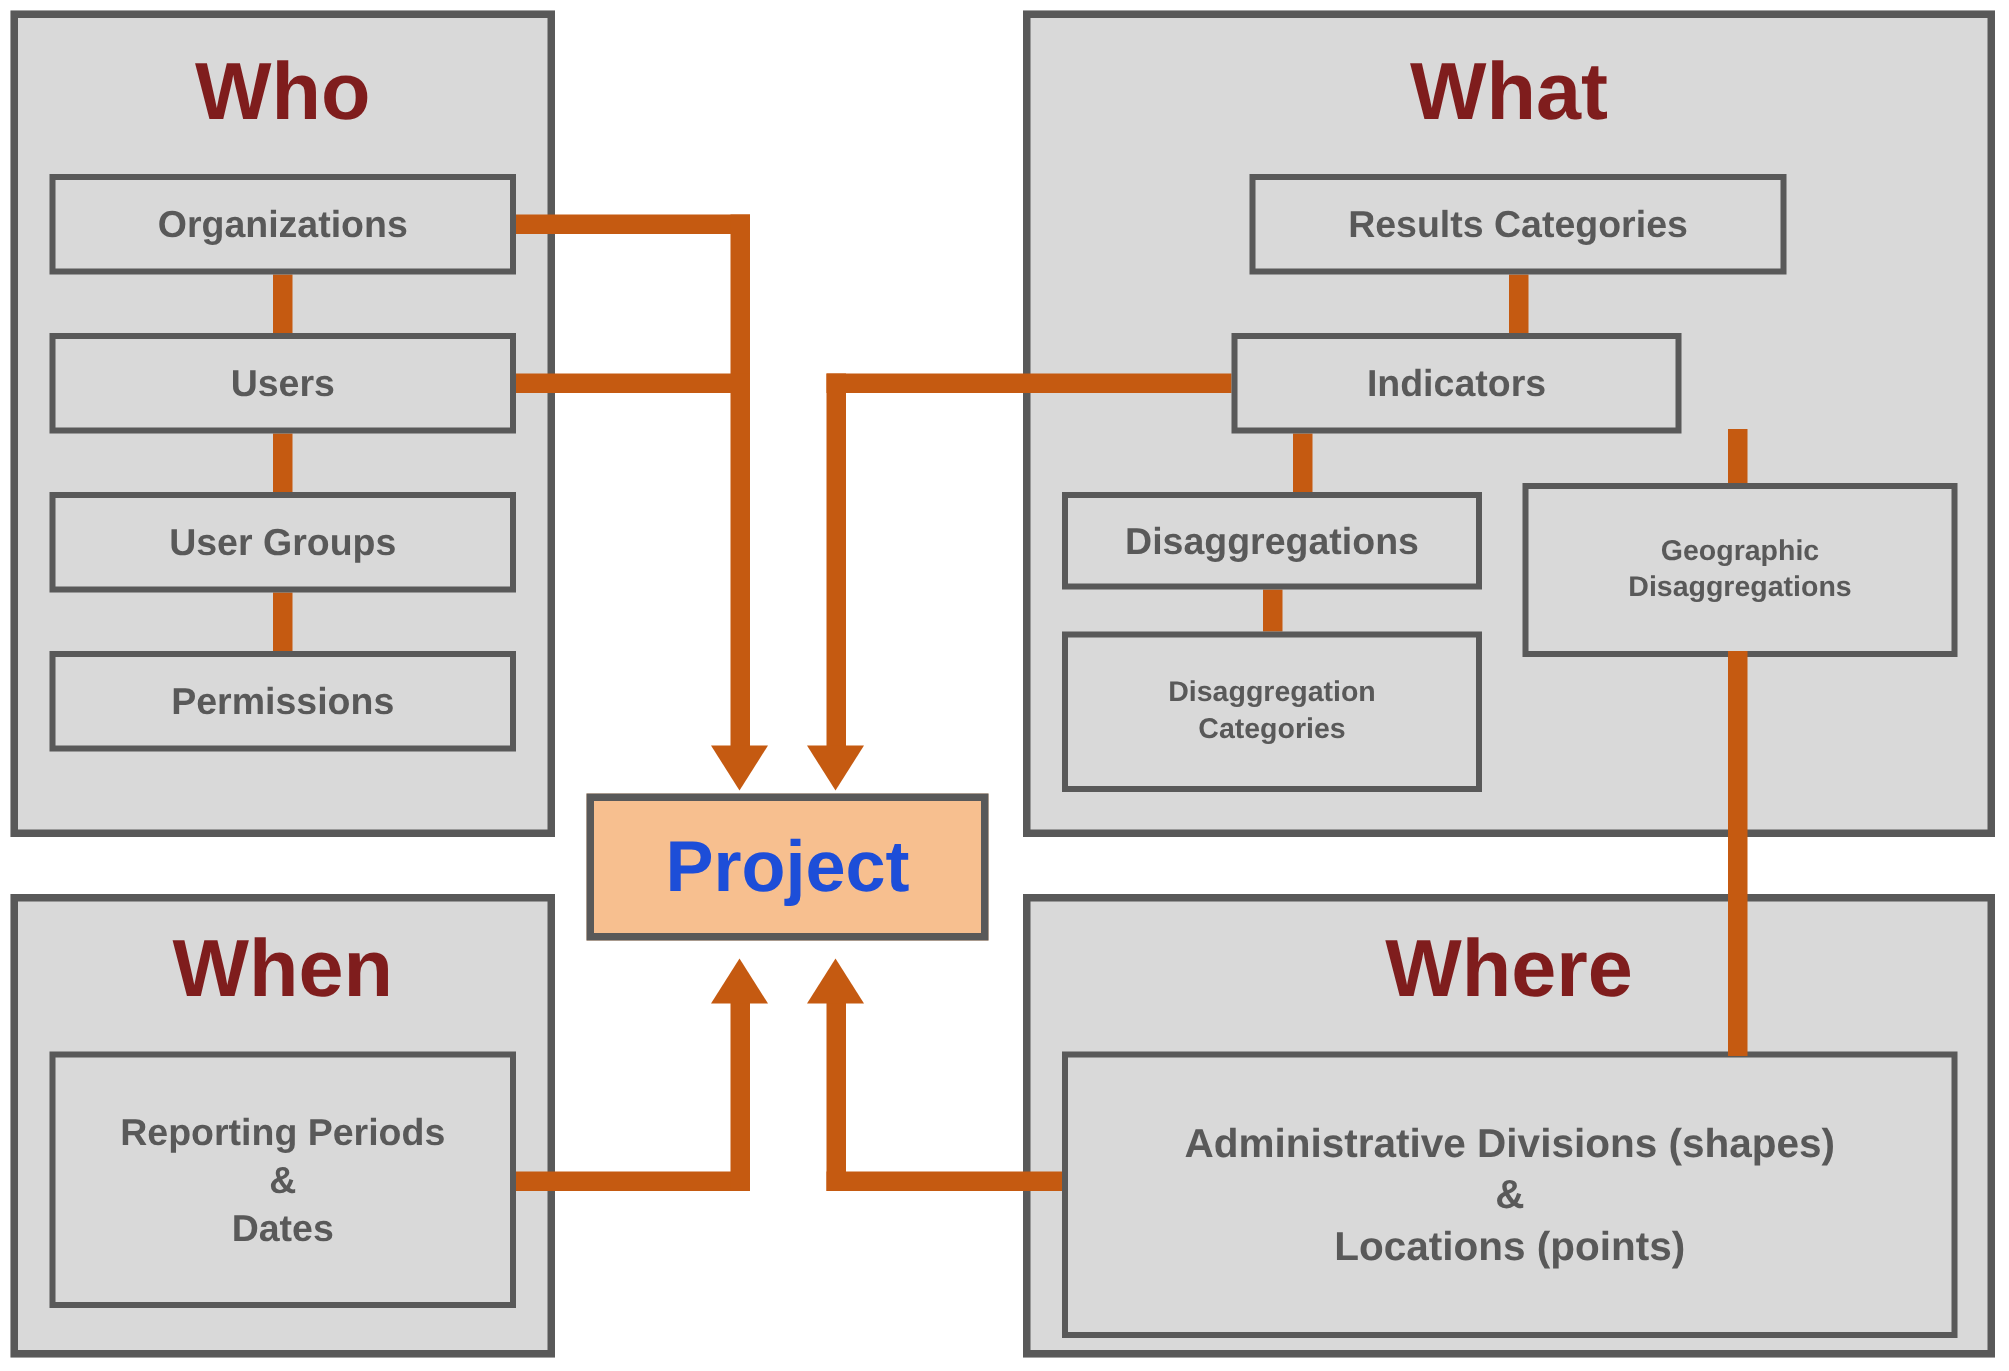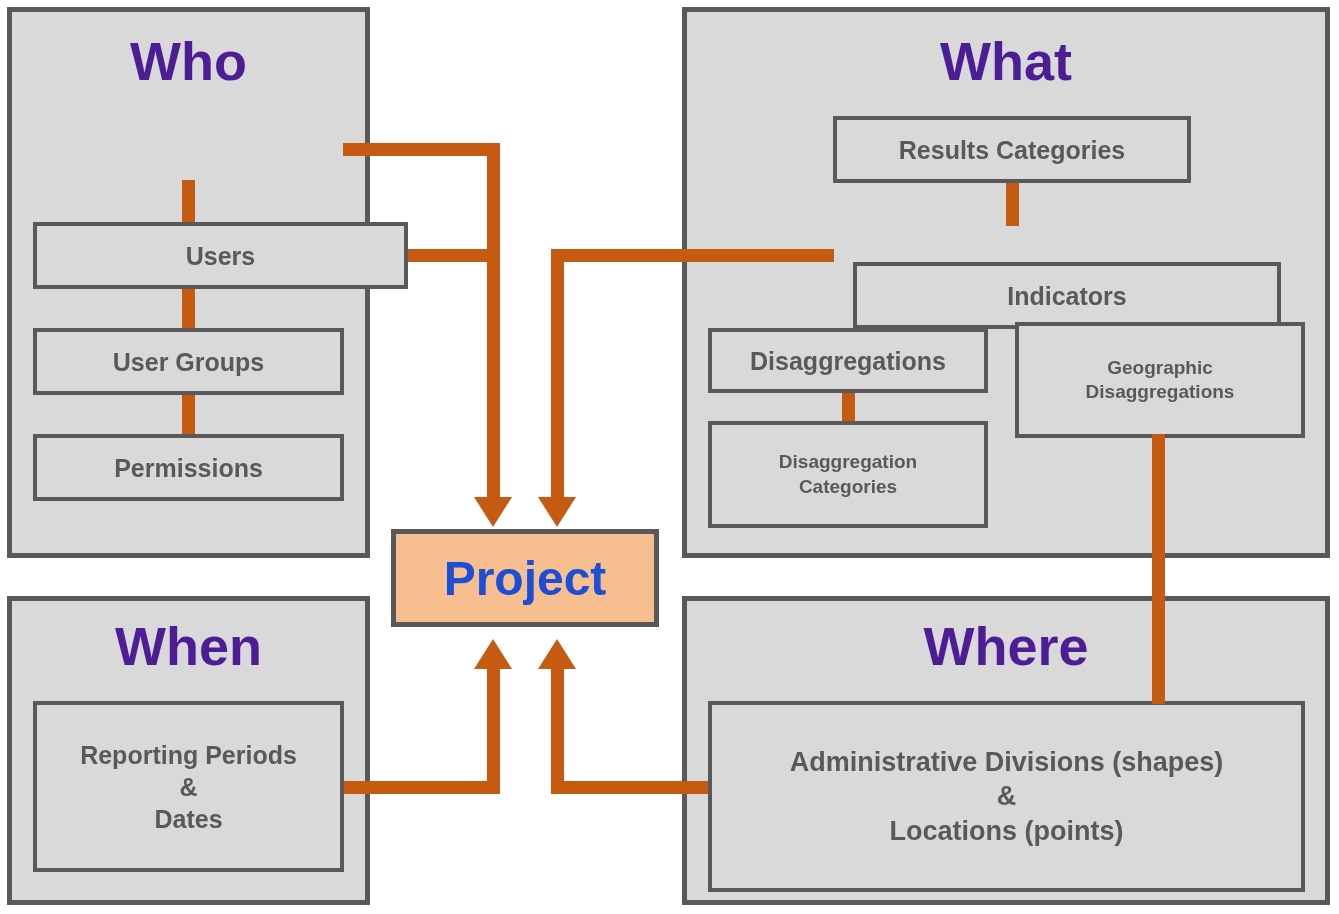--- a/index.html
+++ b/index.html
@@ -26,21 +26,21 @@
     border: 5px solid #595959;
     box-sizing: border-box;
   }
   .panel-title {
     position: absolute;
     left: 0;
     right: 0;
     text-align: center;
     font-size: 54px;
     font-weight: bold;
-    color: #4c1d95;
+    color: #7f1d1d;
     letter-spacing: 0px;
     line-height: 1.0;
     white-space: nowrap;
   }
 
   
   .node {
     position: absolute;
     background: #d9d9d9;
     border: 4px solid #595959;
@@ -99,33 +99,34 @@
   }
 </style>
 </head>
 <body>
 
 <div id="canvas">
 
   <div class="panel" id="panel-who" style="left:7px; top:7px; width:363px; height:551px;">
     <div class="panel-title" style="top:22px;">Who</div>
   </div>
-  <div class="node" style="left:33px; top:222px; width:375px; height:67px;">Users</div>
+  <div class="node" style="left:33px; top:116px; width:311px; height:67px;">Organizations</div>
+  <div class="node" style="left:33px; top:222px; width:311px; height:67px;">Users</div>
   <div class="node" style="left:33px; top:328px; width:311px; height:67px;">User Groups</div>
   <div class="node" style="left:33px; top:434px; width:311px; height:67px;">Permissions</div>
 
   <div class="conn" style="left:182px; top:180px; width:13px; height:46px;"></div>
   <div class="conn" style="left:182px; top:286px; width:13px; height:46px;"></div>
   <div class="conn" style="left:182px; top:392px; width:13px; height:46px;"></div>
 
   <div class="panel" id="panel-what" style="left:682px; top:7px; width:648px; height:551px;">
     <div class="panel-title" style="top:22px;">What</div>
   </div>
   <div class="node" style="left:833px; top:116px; width:358px; height:67px;">Results Categories</div>
-  <div class="node" style="left:853px; top:222px; width:428px; height:67px;margin-top:40px;">Indicators</div>
+  <div class="node" style="left:821px; top:222px; width:300px; height:67px;">Indicators</div>
   <div class="node" style="left:708px; top:328px; width:280px; height:65px;">Disaggregations</div>
   <div class="node two-line" style="left:708px; top:421px; width:280px; height:107px; white-space:pre-line;">Disaggregation
 Categories</div>
   <div class="node two-line" style="left:1015px; top:322px; width:290px; height:116px; white-space:pre-line;">Geographic
 Disaggregations</div>
 
   <div class="conn" style="left:1006px; top:180px; width:13px; height:46px;"></div>
   <div class="conn" style="left:862px; top:286px; width:13px; height:46px;"></div>
   <div class="conn" style="left:842px; top:390px; width:13px; height:35px;"></div>
   <div class="conn" style="left:1152px; top:286px; width:13px; height:40px;"></div>

